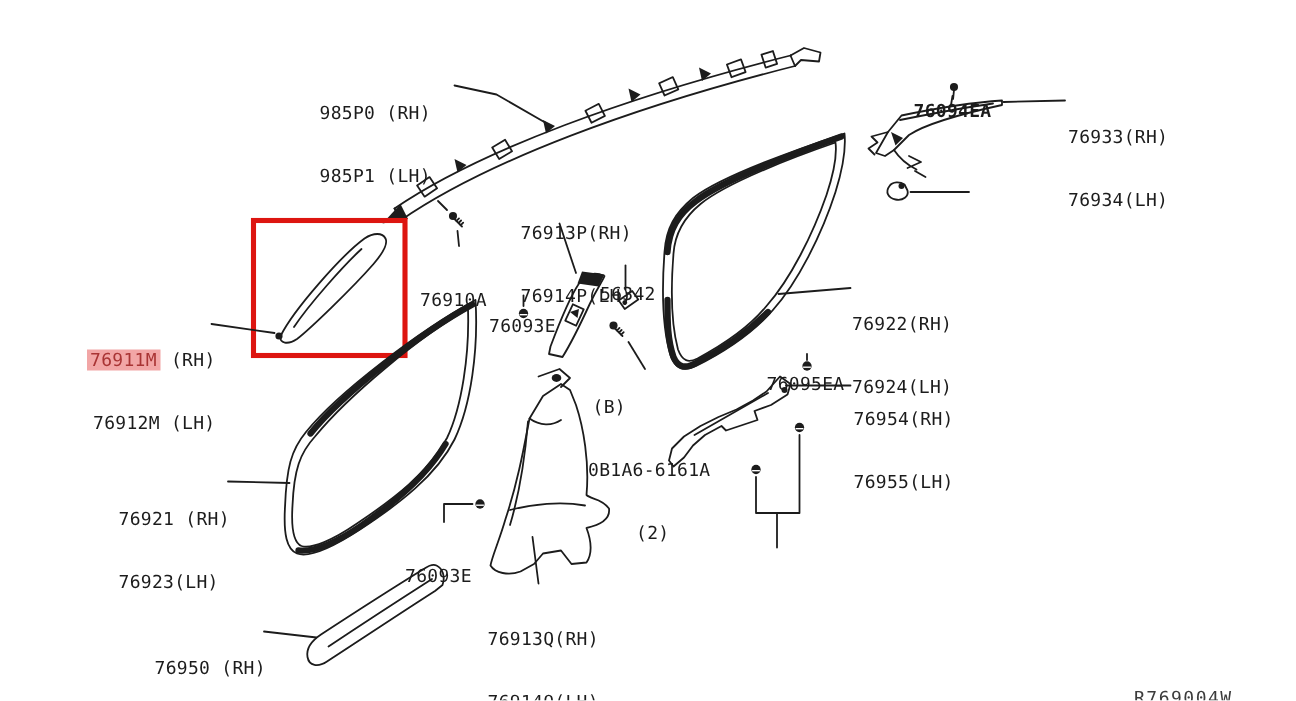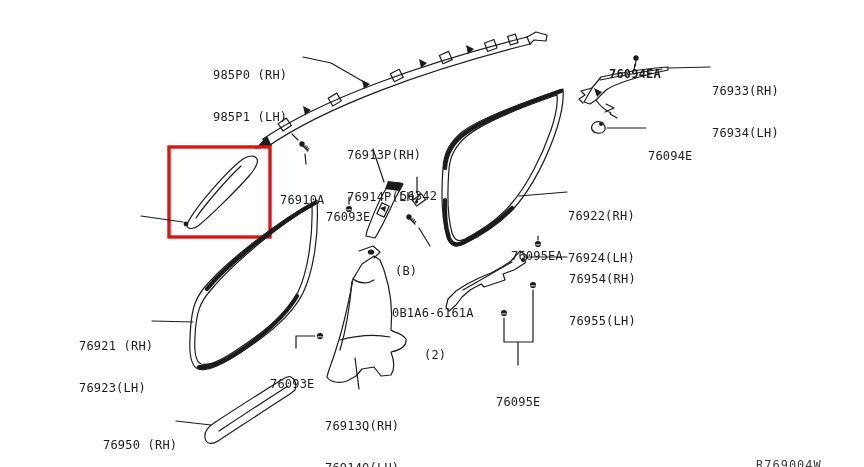--- a/index.html
+++ b/index.html
@@ -197,23 +197,20 @@
 
   <div class="part-label" style="left:609px; top:39px;font-weight:bold;">
     <span>76094EA</span>
   </div>
 
   <div class="part-label" style="left:712px; top:56px;">
     <span>76933(RH)</span>
     <span>76934(LH)</span>
   </div>
 
-  <div class="part-label" style="left:648px; top:121px;">
-    <span>76094E</span>
-  </div>
 
   <div class="part-label" style="left:347px; top:120px;">
     <span>76913P(RH)</span>
     <span>76914P(LH)</span>
   </div>
 
   <div class="part-label" style="left:400px; top:161px;">
     <span>56342</span>
   </div>
 
@@ -227,20 +224,27 @@
 
   <div class="part-label" style="left:568px; top:181px;">
     <span>76922(RH)</span>
     <span>76924(LH)</span>
   </div>
 
   <div class="part-label" style="left:511px; top:221px;">
     <span>76095EA</span>
   </div>
 
+  <div class="part-label" style="left:58px; top:205px;">
+    <span class="row">
+      <span class="hl">76911M</span>
+      <span> (RH)</span>
+    </span>
+    <span style="padding-left:4px;">76912M (LH)</span>
+  </div>
 
   <div class="part-label" style="left:392px; top:236px;">
     <span class="indent-sm">(B)</span>
     <span>0B1A6-6161A</span>
     <span class="indent-lg">(2)</span>
   </div>
 
   <div class="part-label" style="left:569px; top:244px;">
     <span>76954(RH)</span>
     <span>76955(LH)</span>
@@ -248,23 +252,20 @@
 
   <div class="part-label" style="left:79px; top:311px;">
     <span>76921 (RH)</span>
     <span>76923(LH)</span>
   </div>
 
   <div class="part-label" style="left:270px; top:349px;">
     <span>76093E</span>
   </div>
 
-  <div class="part-label" style="left:496px; top:367px;">
-    <span>76095E</span>
-  </div>
 
   <div class="part-label" style="left:325px; top:391px;">
     <span>76913Q(RH)</span>
     <span>76914Q(LH)</span>
   </div>
 
   <div class="part-label" style="left:103px; top:410px;">
     <span>76950 (RH)</span>
     
   </div>

